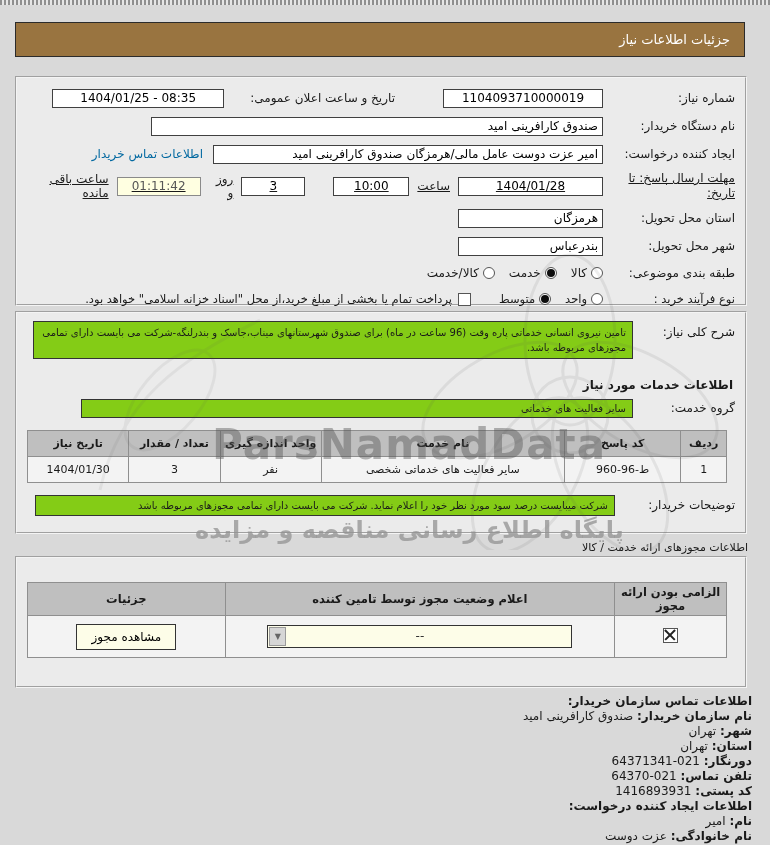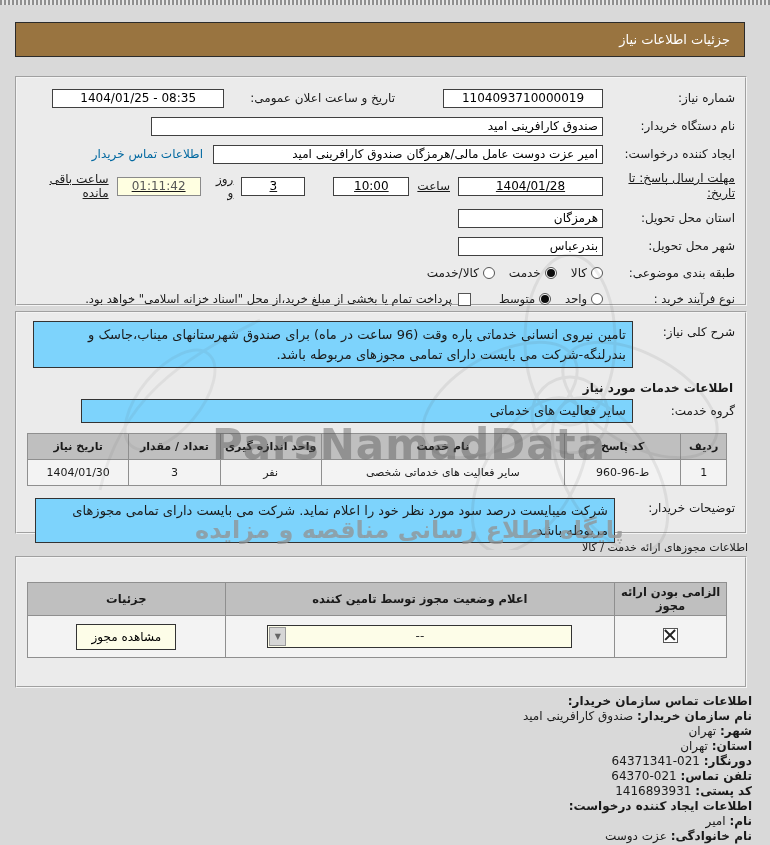--- a/index.html
+++ b/index.html
@@ -56,22 +56,22 @@
   .checkbox { width:13px; height:13px; border:1px solid #555; background:#fff;
               display:inline-block; position:relative; flex:0 0 13px; }
   .checkbox.checked::before, .checkbox.checked::after {
     content:''; position:absolute; left:-1px; top:5px; width:14px; height:1.6px; background:#222;
   }
   .checkbox.checked::before { transform:rotate(45deg); }
   .checkbox.checked::after  { transform:rotate(-45deg); }
   .opt-label { margin:0 4px 0 14px; }
 
   .boxed-text {
-    border:1px solid #333; background:#7dd3fc; padding:3px 6px;
-    font-size:13px; line-height:1.5;
+    border:1px solid #333; background:#84cc16; padding:3px 6px;
+    font-size:10px; line-height:1.5;
   }
 
   .section-heading { font-weight:bold; margin:13px 2px 4px; font-size:12px; }
 
   table.grid { border-collapse:collapse; width:700px; margin:10px 8px 0; font-size:11px; }
   table.grid th, table.grid td { border:1px solid #8f8f8f; }
   table.grid th { background:#bfbfbf; font-weight:bold; height:26px; padding:2px 4px; }
   table.grid td { background:#f3f3f3; text-align:center; height:26px; padding:2px 4px; }
 
   

